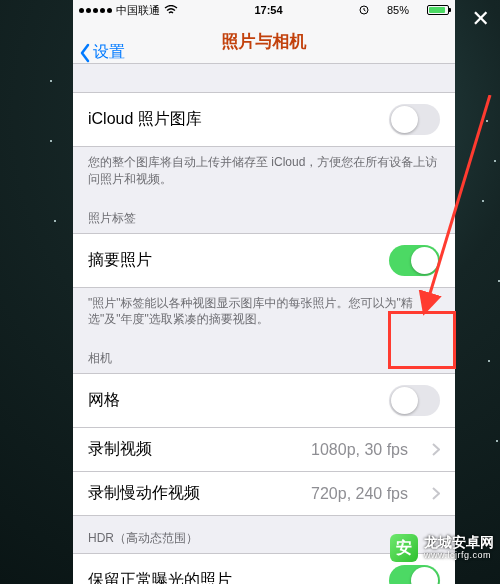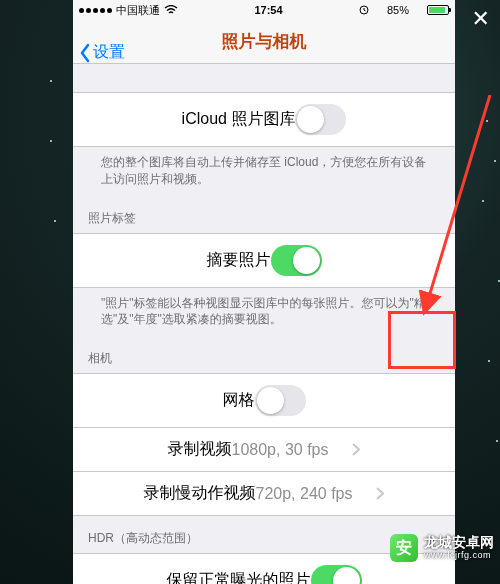--- a/index.html
+++ b/index.html
@@ -62,21 +62,21 @@
   .nav-title { font-size: 17px; font-weight: 600; color: #c2410c; }
 
   .content { flex: 1; overflow-y: hidden; }
 
   .cell {
     background: #fff;
     border-top: 1px solid #c8c7cc;
     border-bottom: 1px solid #c8c7cc;
     min-height: 44px;
     padding: 11px 15px;
-    display: flex; align-items: center; justify-content: center;
+    display: flex; align-items: center; justify-content: space-between;
     font-size: 16px; color: #000;
     margin-top: -1px;
   }
   .group-first { margin-top: 0; }
   .cell .value { color: #8e8e93; font-size: 16px; display: flex; align-items: center; gap: 24px; }
   .chev-right { width: 8px; height: 13px; }
   .chev-right path { stroke: #c7c7cc; }
 
   .toggle {
     width: 51px; height: 31px; border-radius: 16px;
@@ -85,21 +85,21 @@
   }
   .toggle .knob {
     position: absolute; top: 2px; left: 2px;
     width: 27px; height: 27px; border-radius: 50%;
     background: #fff; box-shadow: 0 1px 3px rgba(0,0,0,.3);
   }
   .toggle.on { background: #4cd964; }
   .toggle.on .knob { left: auto; right: 2px; }
 
   .footer-text {
-    padding: 7px 28px 8px;
+    padding: 7px 15px 8px;
     font-size: 12px; color: #6d6d72;
     line-height: 1.4;
   }
   .header-text {
     padding: 14px 15px 6px;
     font-size: 12px; color: #6d6d72;
   }
   .spacer-top { height: 28px; }
 
   

